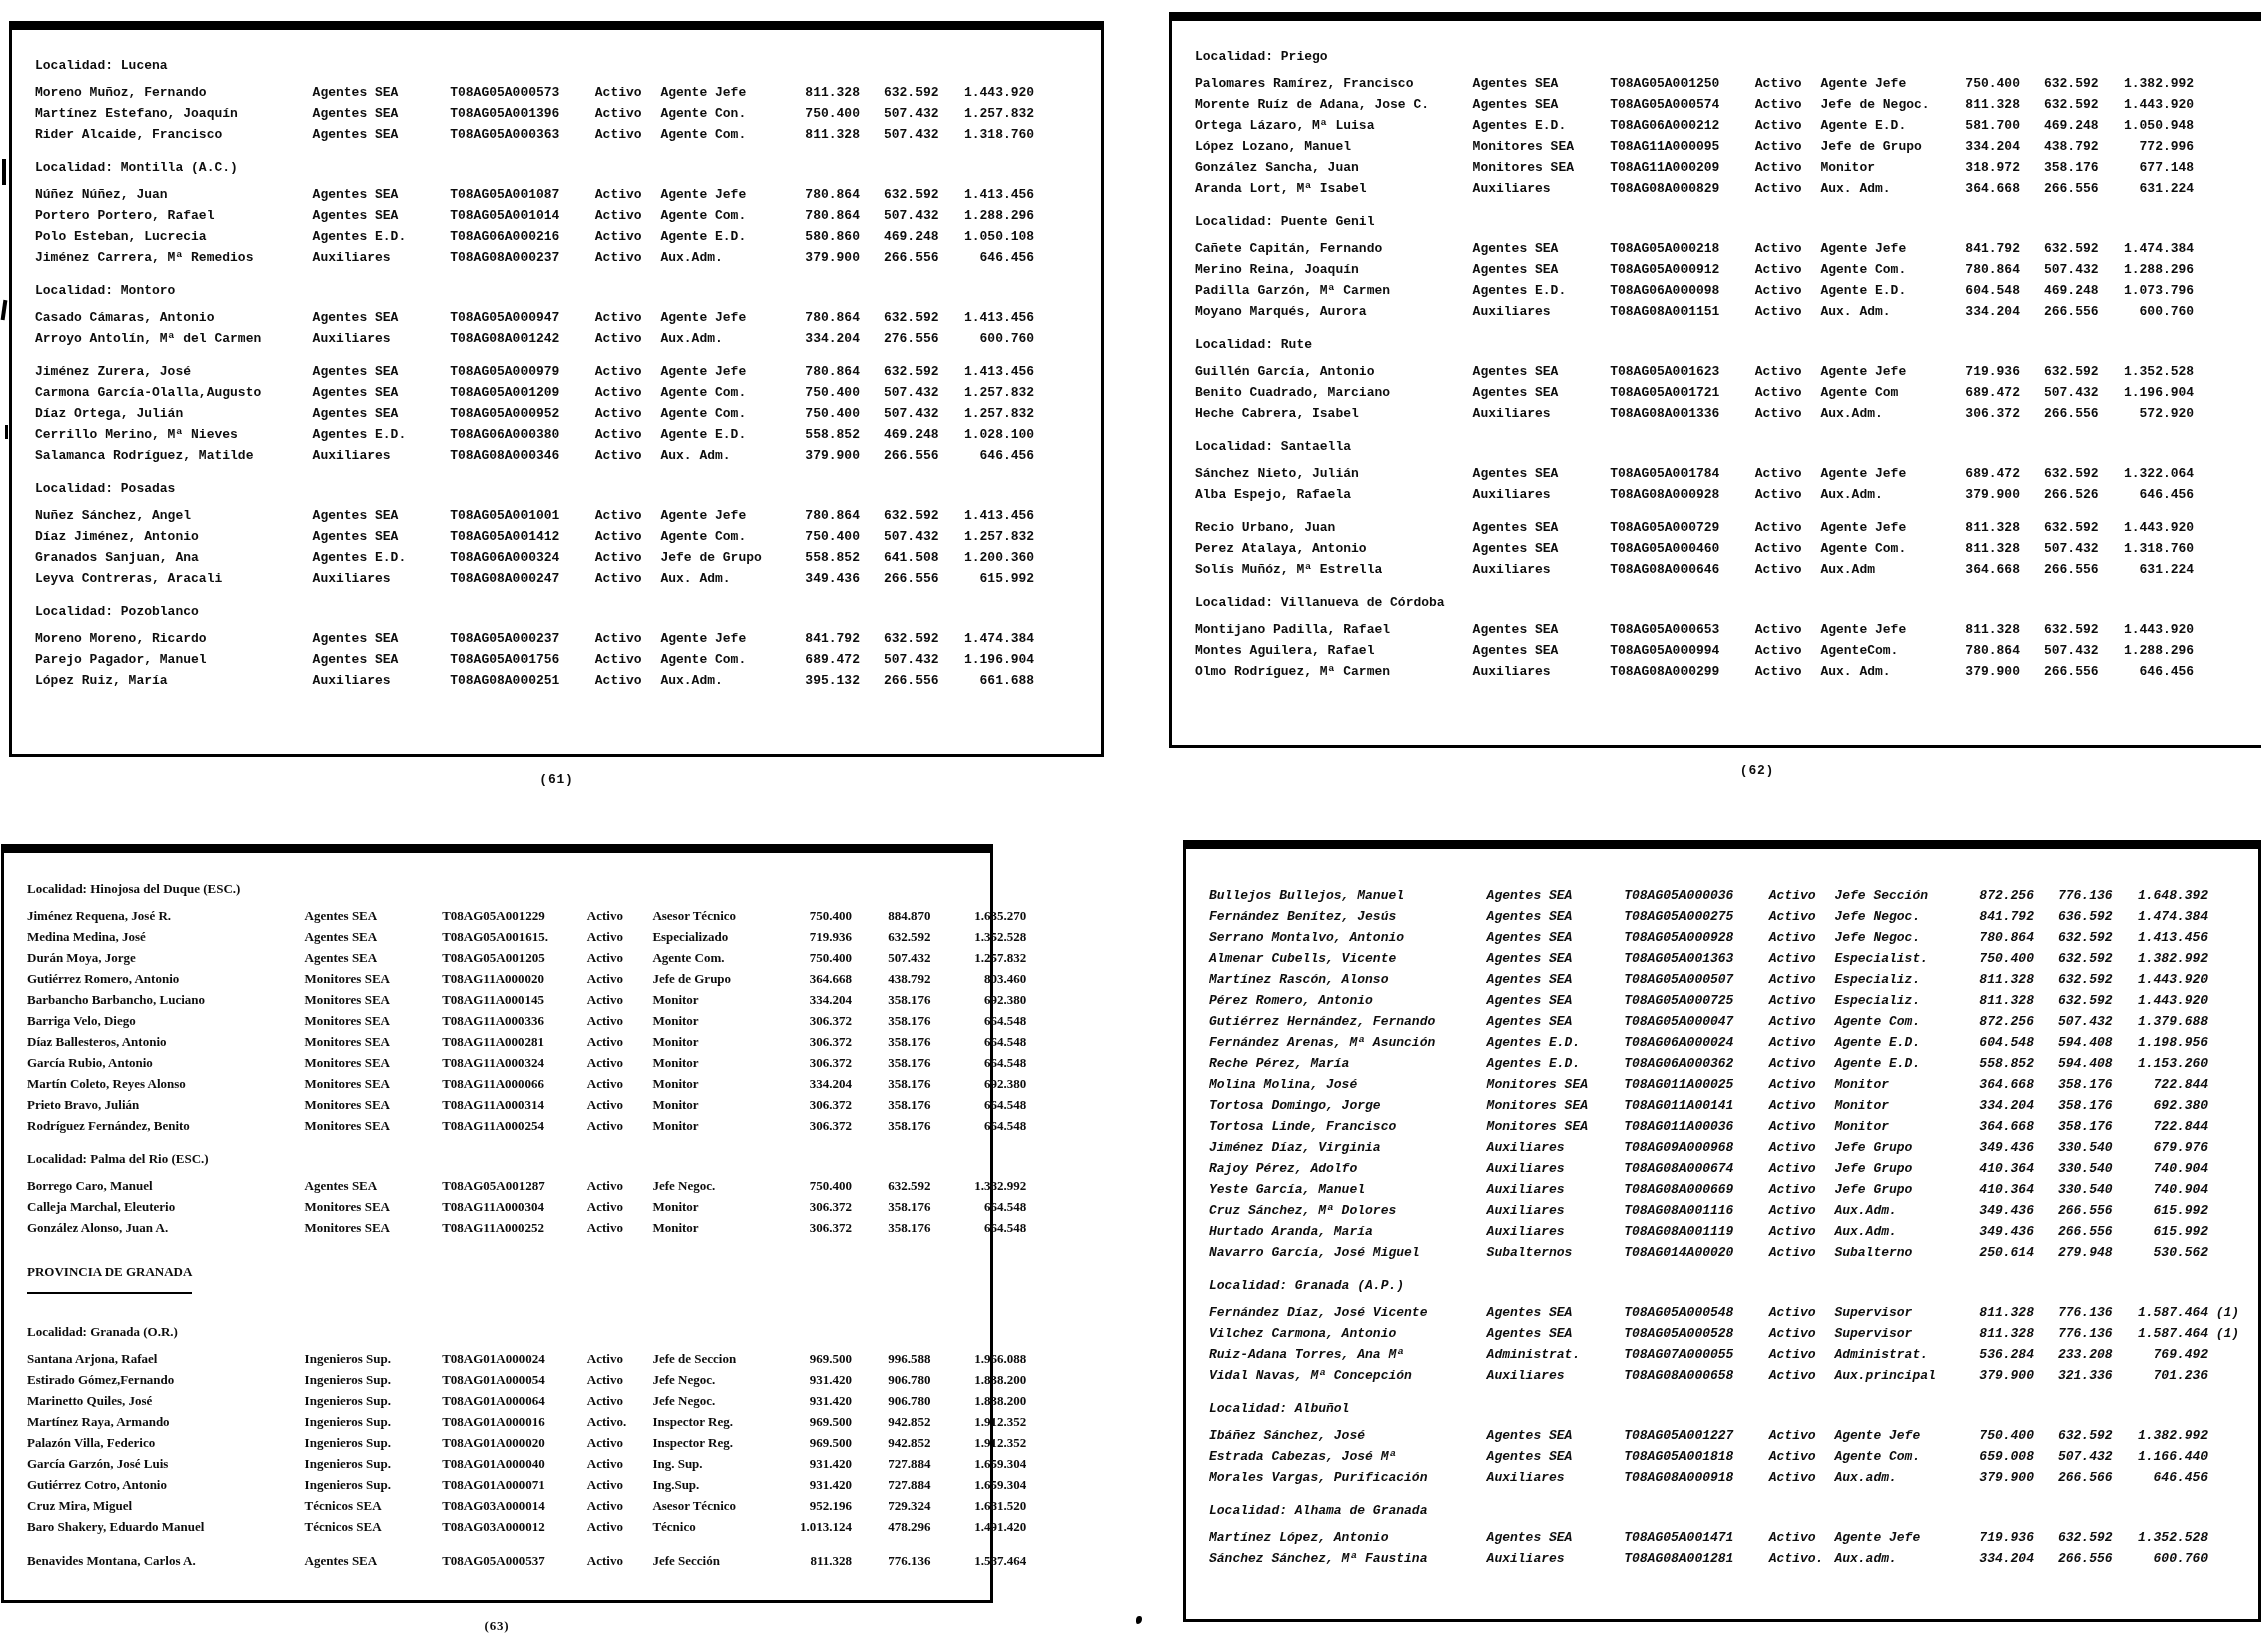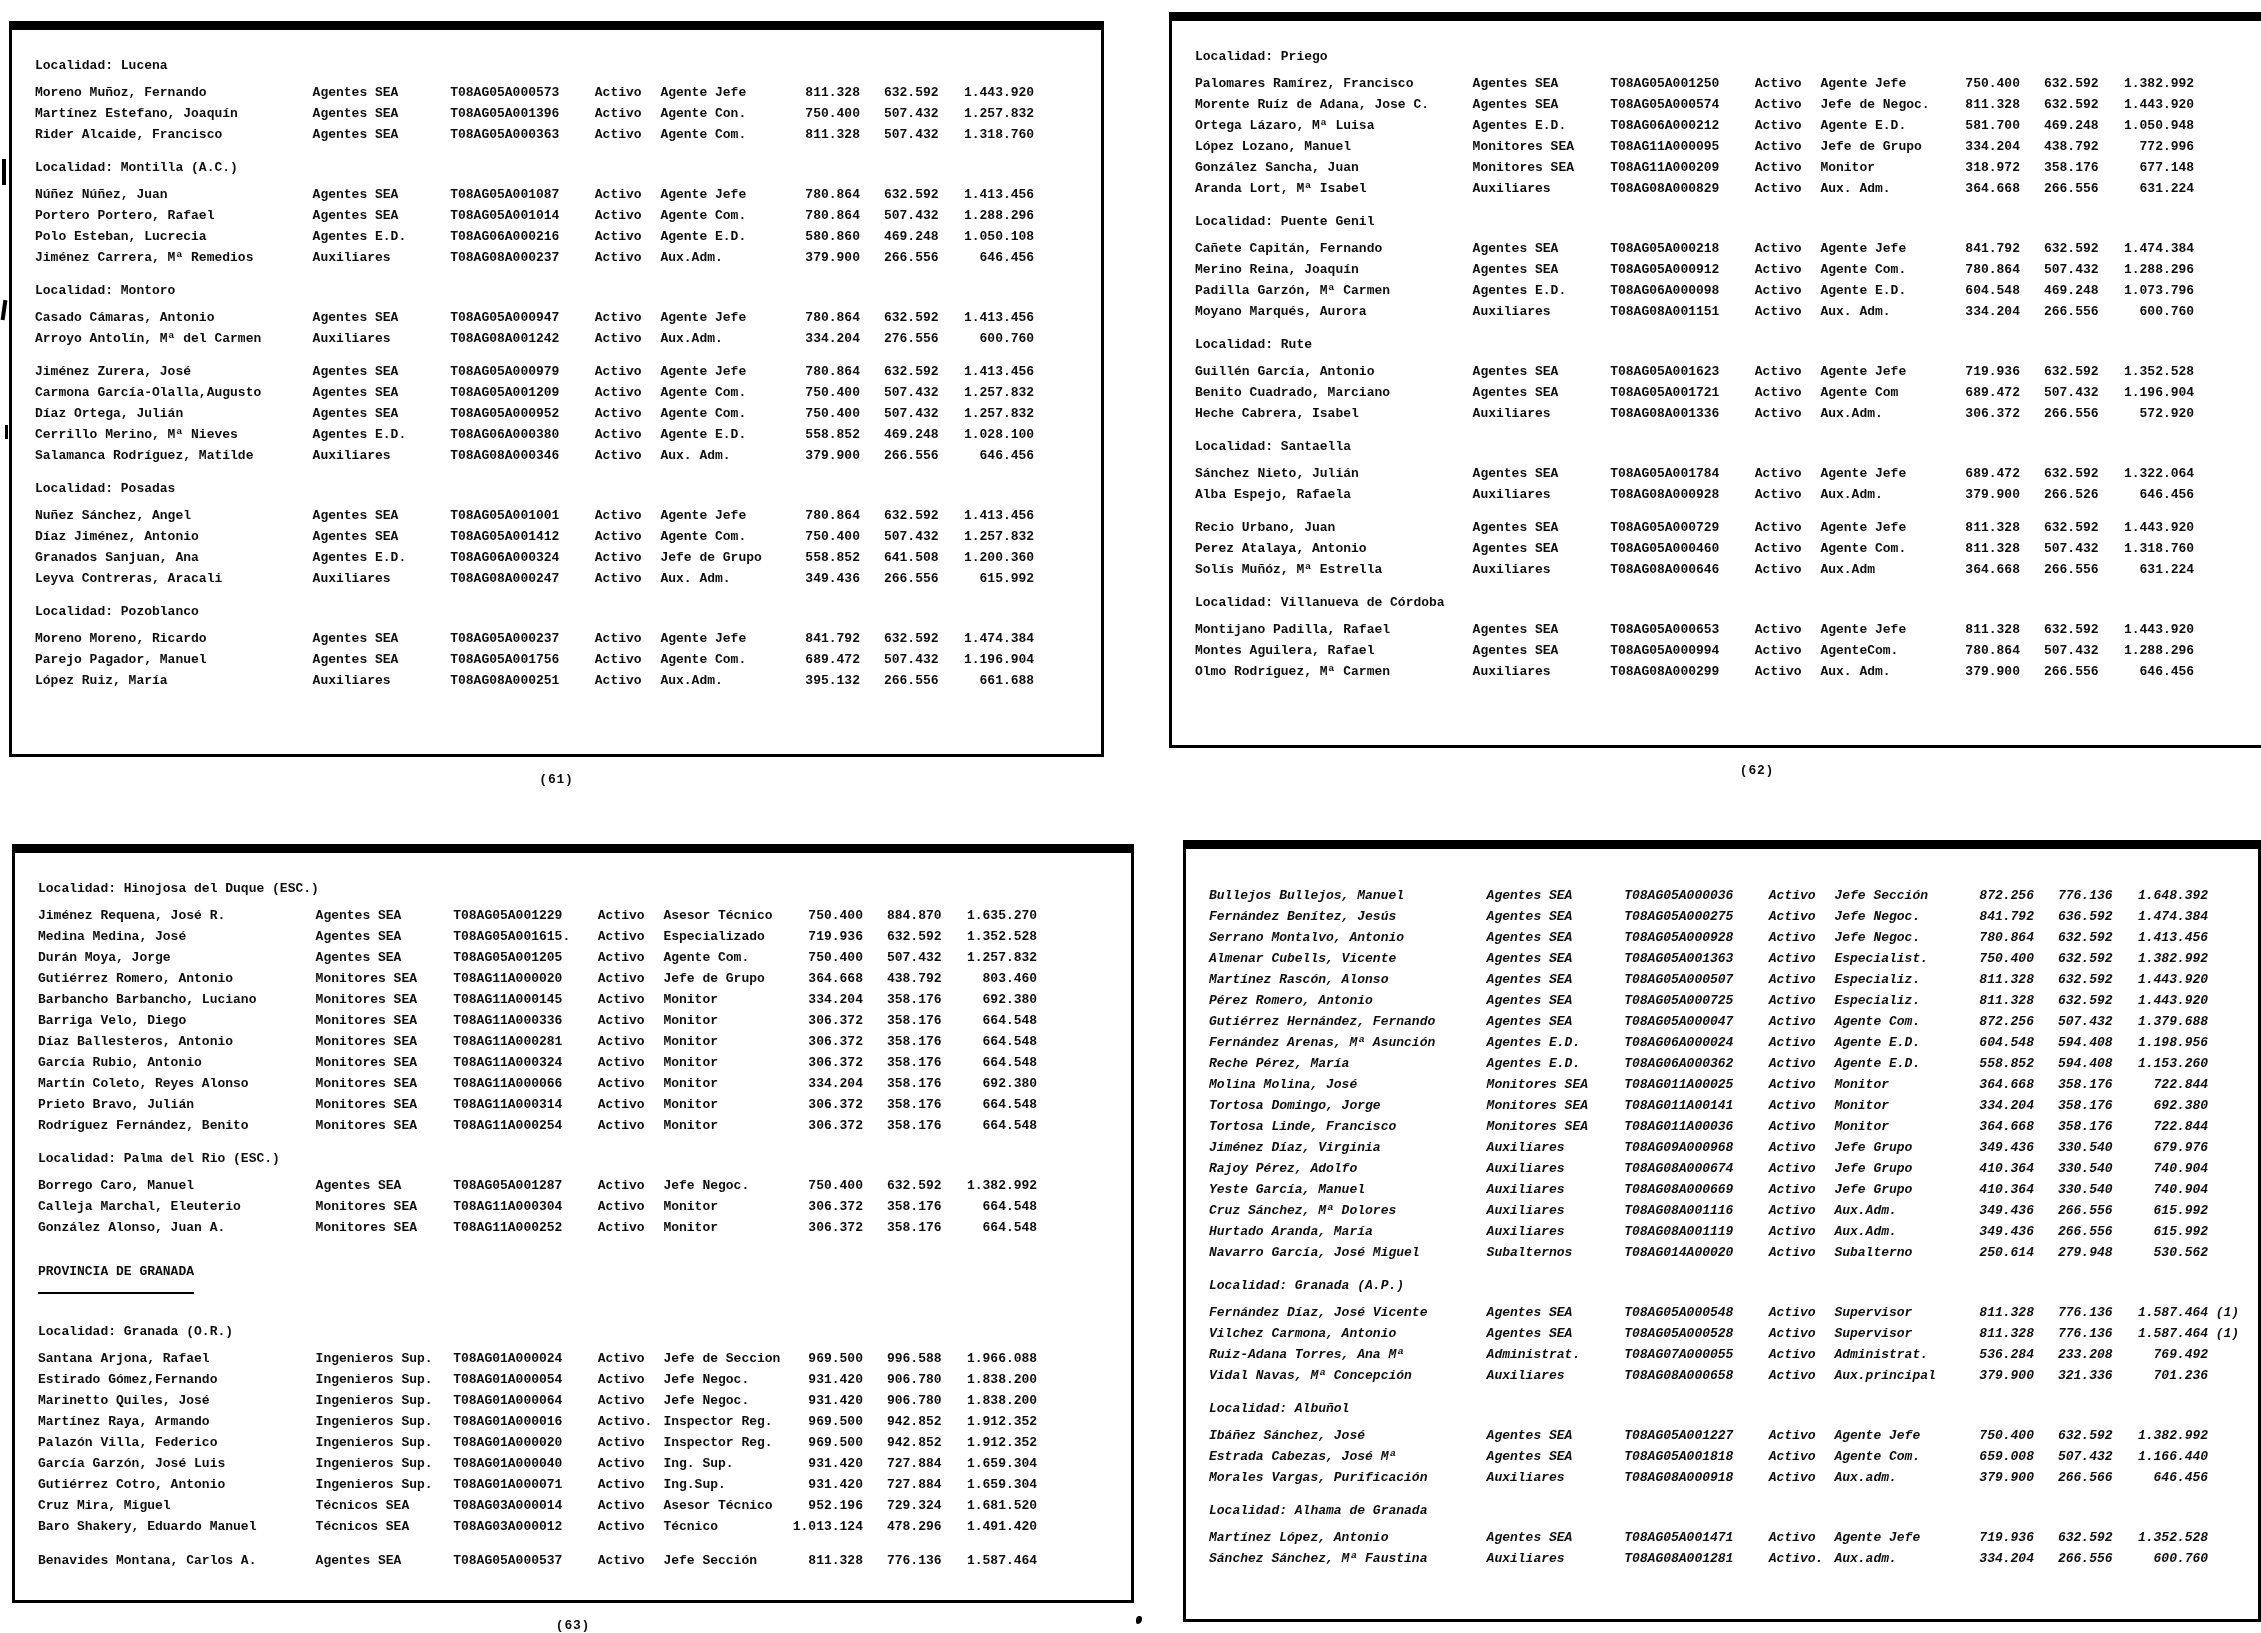--- a/index.html
+++ b/index.html
@@ -562,21 +562,21 @@
             <span class="c-num">379.900</span>
             <span class="c-num">266.556</span>
             <span class="c-num">646.456</span>
             <span class="c-note"></span>
           </div>
         </div>
       </div>
     <div class="page-footer">(62)</div>
   </div>
 
-  <div class="page" style="left:12px;top:844px;width:1122px;">
+  <div class="page" style="left:1px;top:844px;width:992px;font-family:Liberation Serif, serif;">
     <div class="page-box" style="min-height:706px;">
         <div class="section">
           <div class="loc-header">Localidad: Hinojosa del Duque (ESC.)</div>
           <div class="row">
             <span class="c-name">Jiménez Requena, José R.</span>
             <span class="c-cat">Agentes SEA</span>
             <span class="c-code">T08AG05A001229</span>
             <span class="c-status">Activo</span>
             <span class="c-title">Asesor Técnico</span>
             <span class="c-num">750.400</span>

